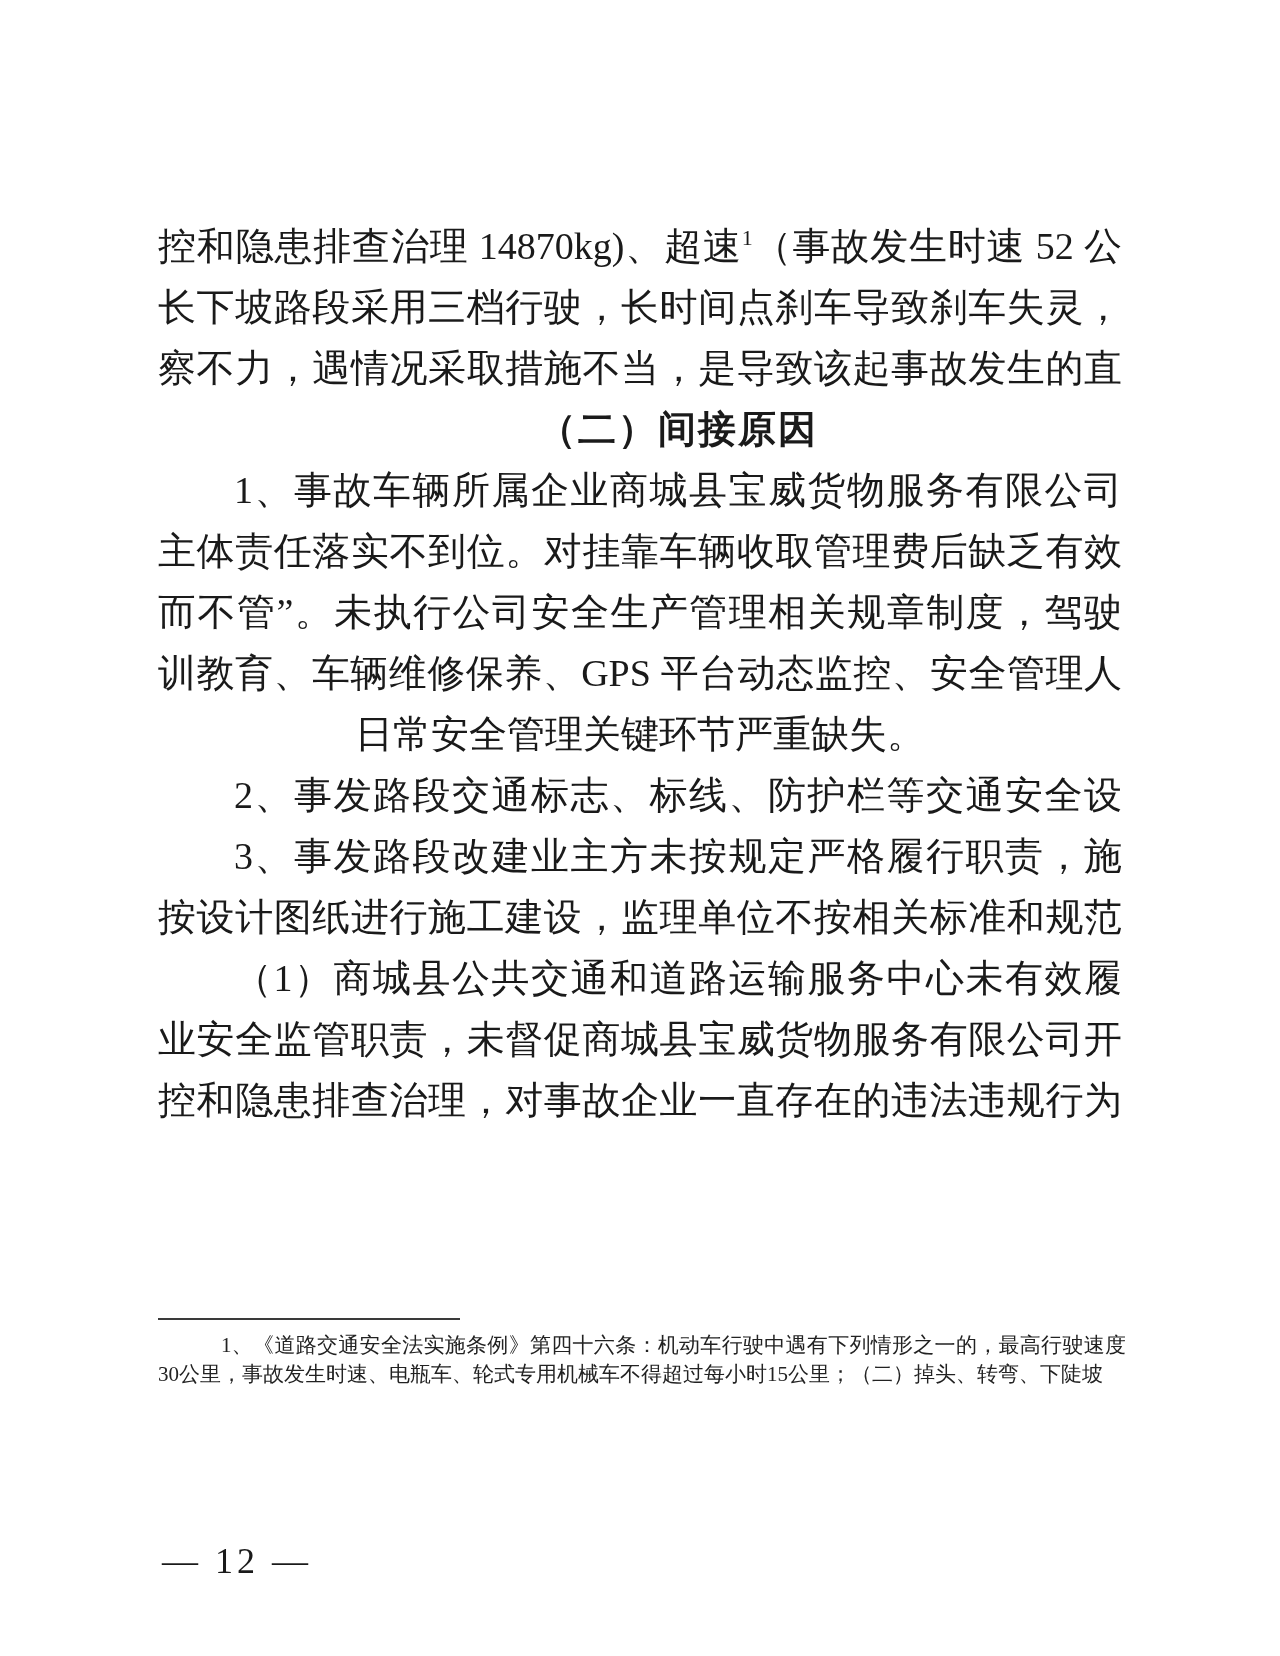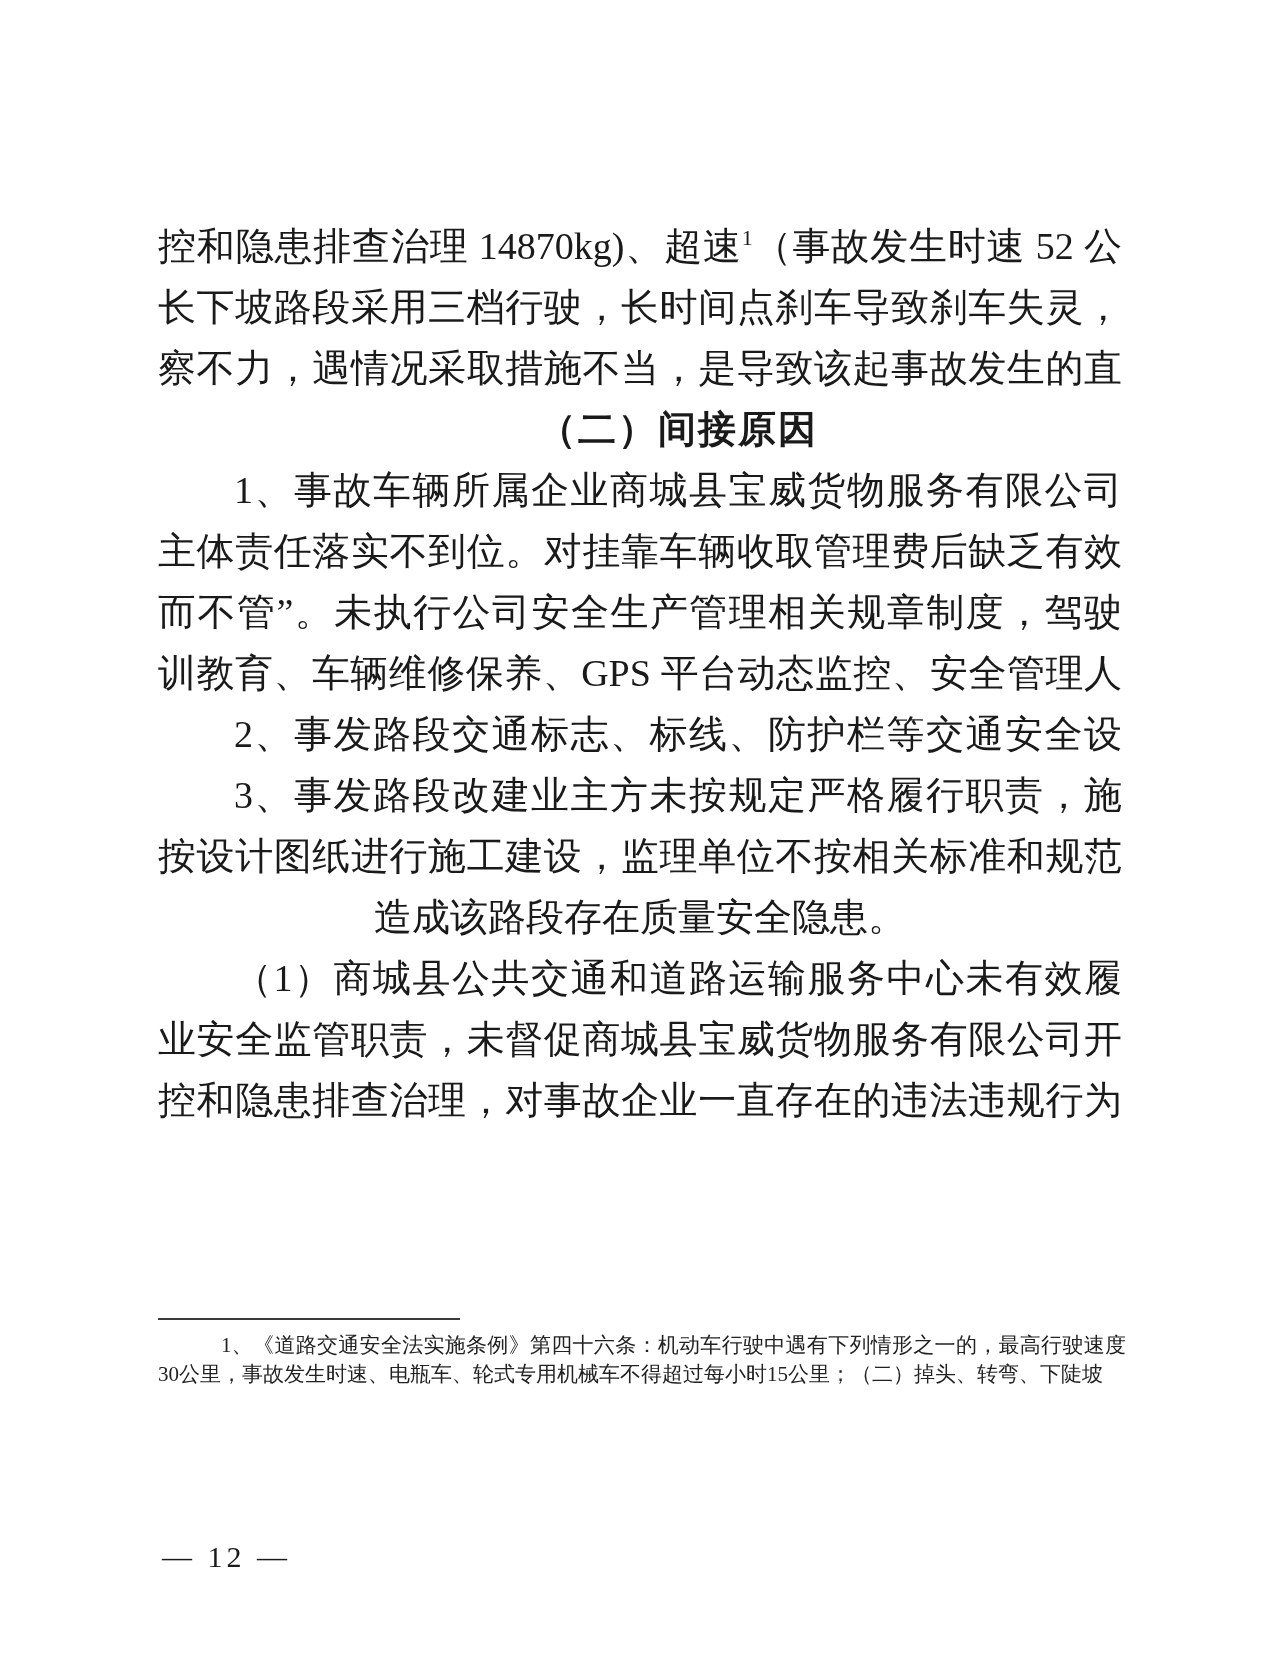--- a/index.html
+++ b/index.html
@@ -62,41 +62,41 @@
   }
   .footnote .fn-line.first {
     padding-left: 63px;
     text-align: justify;
     text-align-last: justify;
   }
   .page-number {
     position: absolute;
     left: 162px;
     top: 1540px;
-    font-size: 30px;
+    font-size: 36px;
     letter-spacing: 4px;
     color: #1a1a1a;
   }
 </style>
 </head>
 <body>
 
 <main class="body-text">
   <p class="line justify"><span>控和隐患排查治理 14870kg)、超速</span><sup>1</sup><span>（事故发生时速 52 公里/小时），</span></p>
   <p class="line justify">长下坡路段采用三档行驶，长时间点刹车导致刹车失灵，对路面观</p>
   <p class="line justify">察不力，遇情况采取措施不当，是导致该起事故发生的直接原因。</p>
   <p class="line heading indent">（二）间接原因</p>
   <p class="line justify indent">1、事故车辆所属企业商城县宝威货物服务有限公司安全生产</p>
   <p class="line justify">主体责任落实不到位。对挂靠车辆收取管理费后缺乏有效管理，“挂</p>
   <p class="line justify">而不管”。未执行公司安全生产管理相关规章制度，驾驶员安全培</p>
   <p class="line justify">训教育、车辆维修保养、GPS 平台动态监控、安全管理人员配备等</p>
+  <p class="line">日常安全管理关键环节严重缺失。</p>
   <p class="line justify indent">2、事发路段交通标志、标线、防护栏等交通安全设施不完善、</p>
   <p class="line justify indent">3、事发路段改建业主方未按规定严格履行职责，施工单位未</p>
   <p class="line justify">按设计图纸进行施工建设，监理单位不按相关标准和规范进行监理，</p>
-  <p class="line">造成该路段存在质量安全隐患。</p>
   <p class="line justify indent">（1）商城县公共交通和道路运输服务中心未有效履行对货运行</p>
   <p class="line justify">业安全监管职责，未督促商城县宝威货物服务有限公司开展风险防</p>
   <p class="line justify">控和隐患排查治理，对事故企业一直存在的违法违规行为疏于监督</p>
 </main>
 
 <div class="footnote-divider"></div>
 
 <footer class="footnote">
   <p class="fn-line first">1、《道路交通安全法实施条例》第四十六条：机动车行驶中遇有下列情形之一的，最高行驶速度不得超过每小时</p>
   <p class="fn-line">30公里，事故发生时速、电瓶车、轮式专用机械车不得超过每小时15公里；（二）掉头、转弯、下陡坡时；</p>

